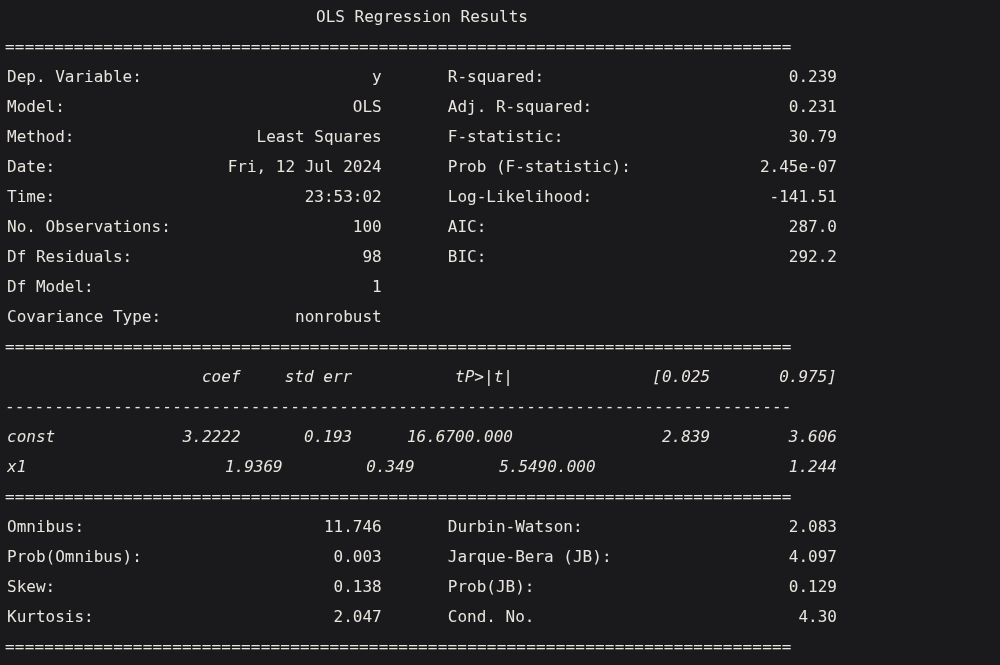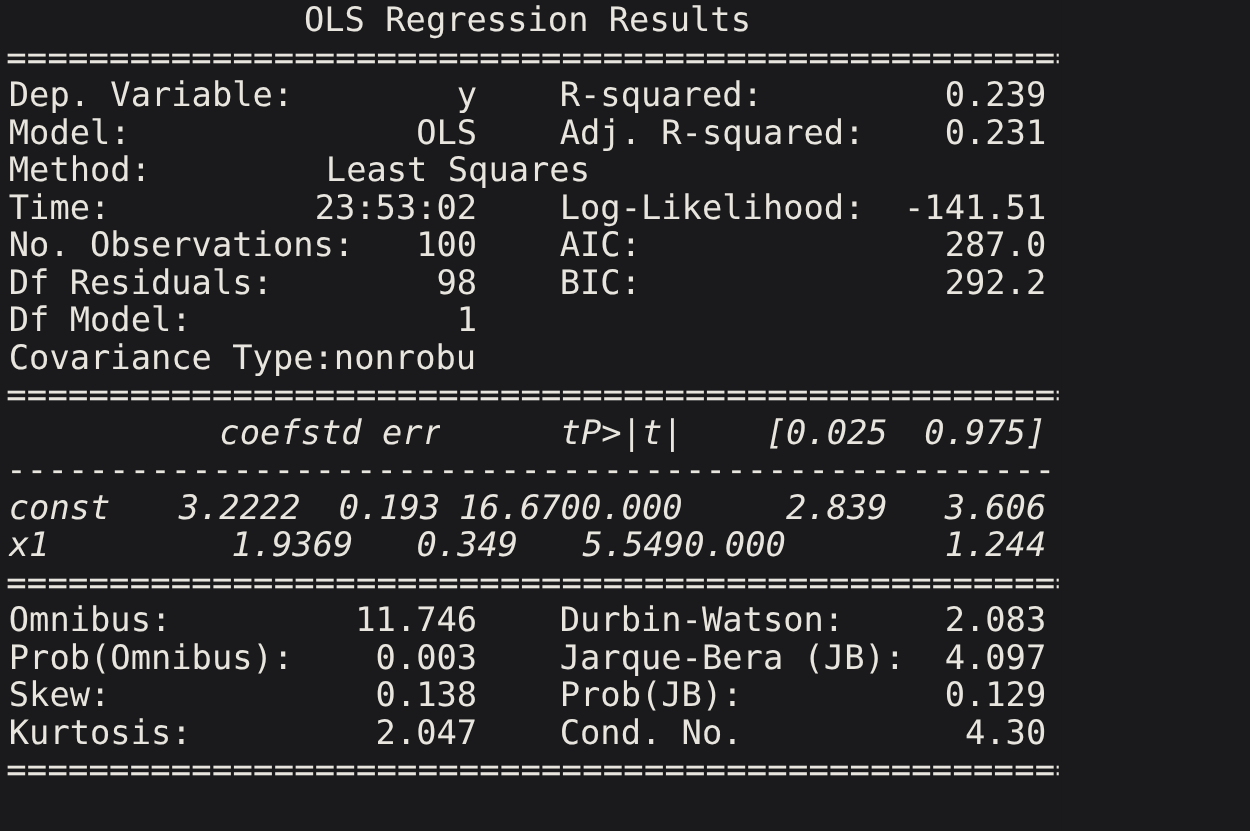--- a/index.html
+++ b/index.html
@@ -9,21 +9,21 @@
   }
   .screen {
     width: 849px;
     height: 665px;
     box-sizing: border-box;
     padding: 2px 12px 0 7px;
     overflow: hidden;
     background: #1a1a1c;
     color: #e8e5de;
     font-family: "DejaVu Sans Mono", "Liberation Mono", monospace;
-    font-size: 27px;
+    font-size: 16px;
   }
   .line {
     height: 30px;
     line-height: 30px;
     white-space: nowrap;
     overflow: hidden;
   }
   .title {
     text-align: center;
   }
@@ -81,22 +81,36 @@
       <span>Adj. R-squared:</span>
       <span>0.231</span>
     </span>
   </div>
 
   <div class="line kv">
     <span class="half left">
       <span>Method:</span>
       <span>Least Squares</span>
     </span>
-  </div>
-
+    <span class="half right">
+      <span>F-statistic:</span>
+      <span>30.79</span>
+    </span>
+  </div>
+
+  <div class="line kv">
+    <span class="half left">
+      <span>Date:</span>
+      <span>Fri, 12 Jul 2024</span>
+    </span>
+    <span class="half right">
+      <span>Prob (F-statistic):</span>
+      <span>2.45e-07</span>
+    </span>
+  </div>
 
   <div class="line kv">
     <span class="half left">
       <span>Time:</span>
       <span>23:53:02</span>
     </span>
     <span class="half right">
       <span>Log-Likelihood:</span>
       <span>-141.51</span>
     </span>

